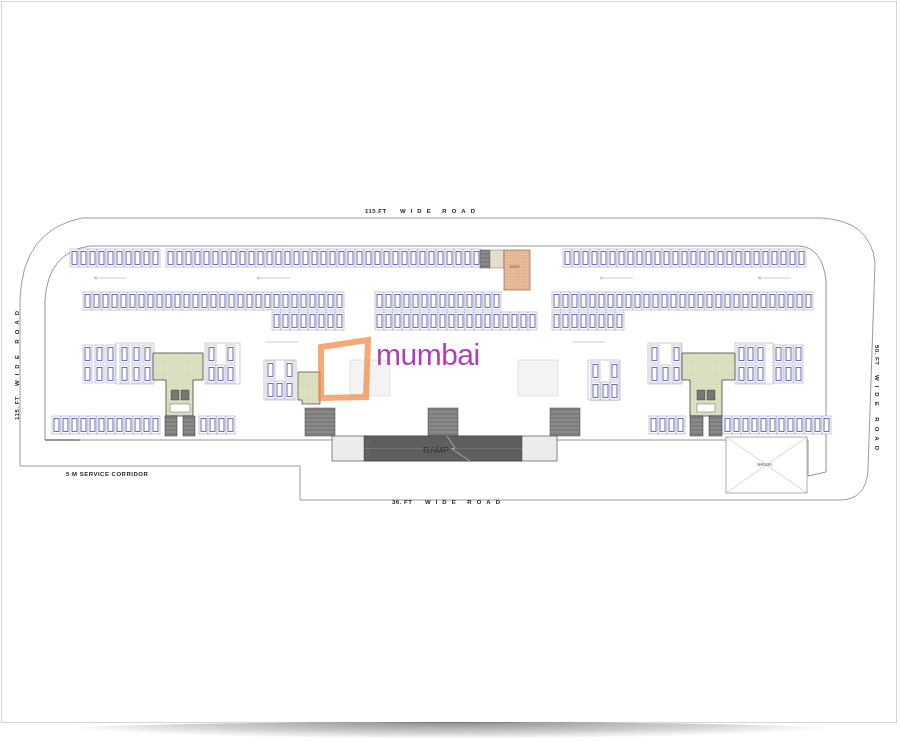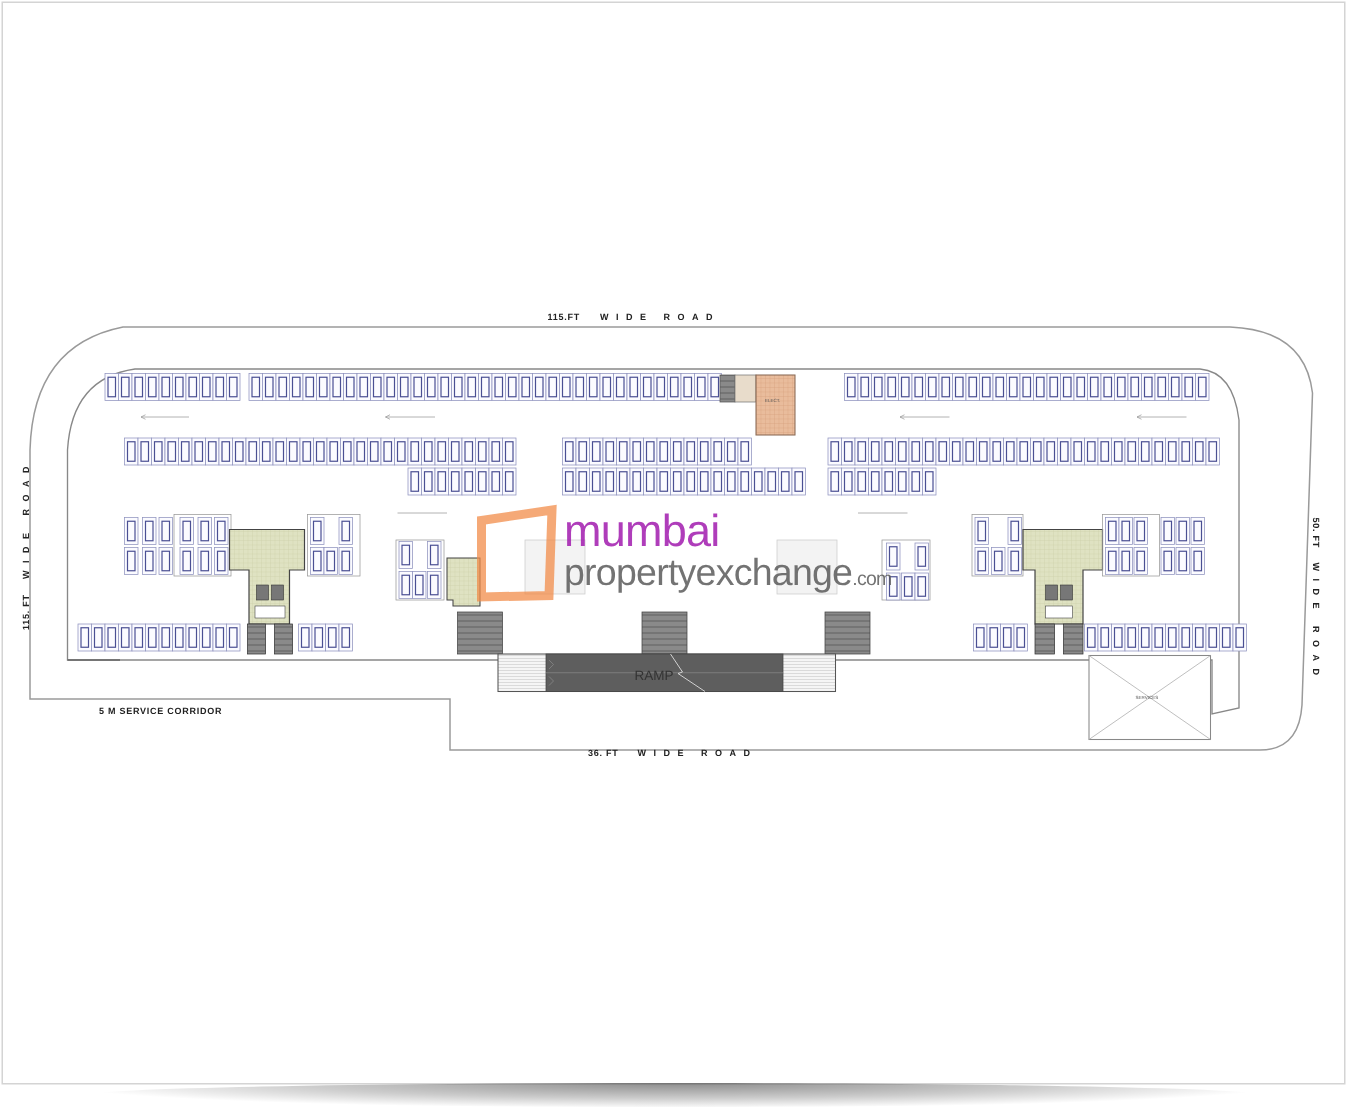--- a/index.html
+++ b/index.html
@@ -407,14 +407,13 @@
     <line x1="726" y1="437" x2="807" y2="493" stroke="#aaa" stroke-width="0.5"></line>
     <line x1="807" y1="437" x2="726" y2="493" stroke="#aaa" stroke-width="0.5"></line>
     <text class="tiny" x="757" y="466" fill="#222">SERVICES</text>
   </g>
 
   <path d="M321 347 L368 340 L366 397 L321 398 Z" fill="none" stroke="#f28c4a" stroke-width="6" opacity="0.75"></path>
 </svg>
 
 <div class="wm">
   <div class="wm-line1">mumbai</div>
-  <div class="wm-line2"><span>propertyexchange</span><span class="dotcom">.com</span></div>
 </div>
 
 </body></html>

